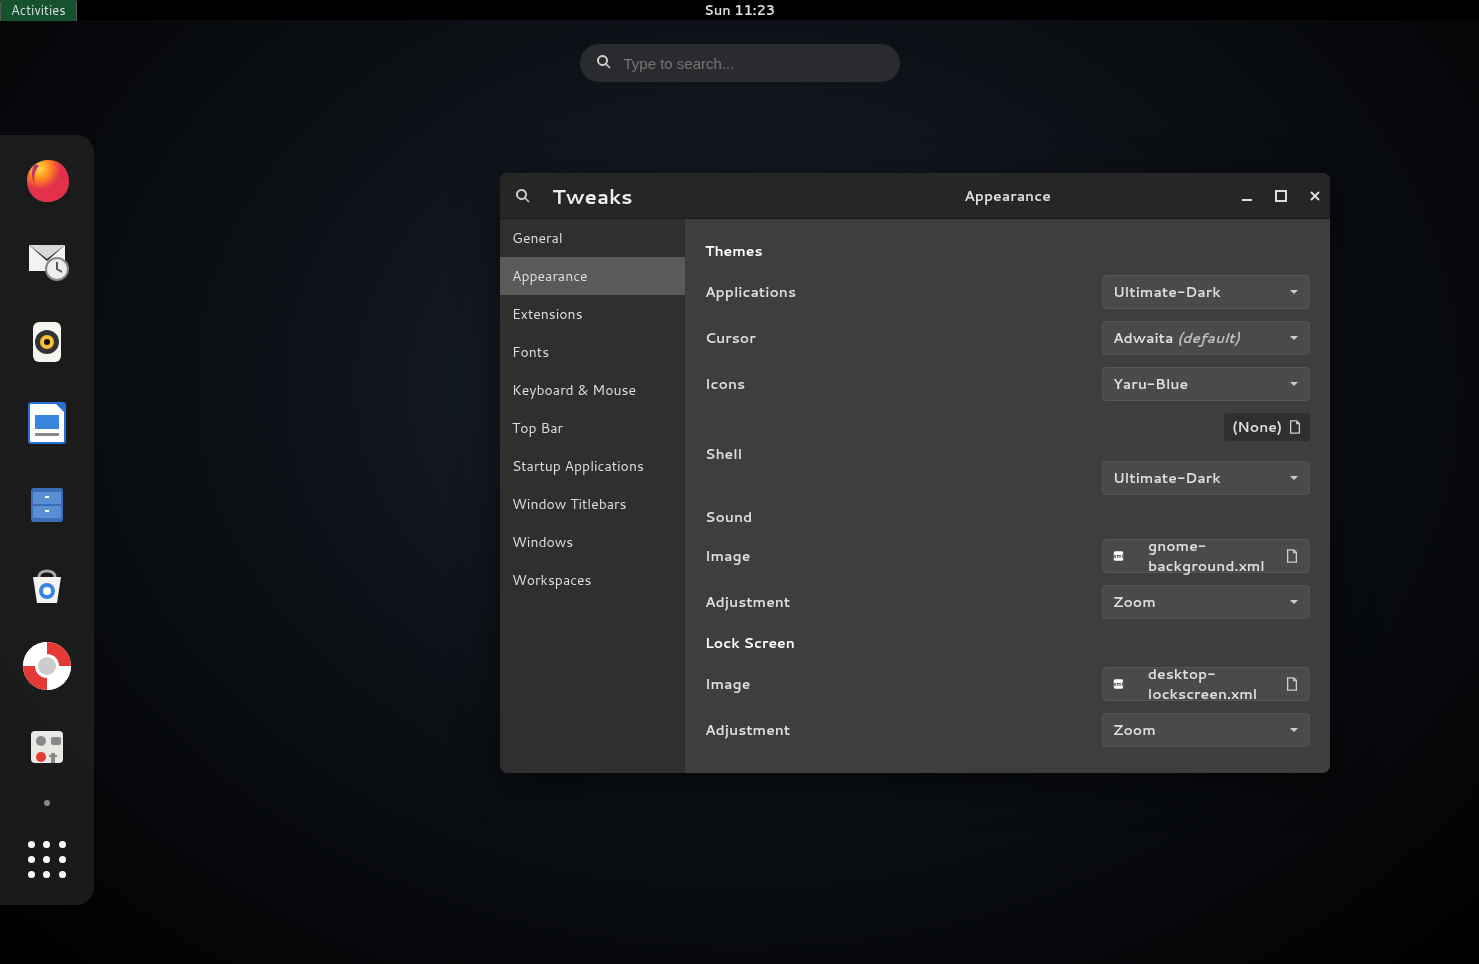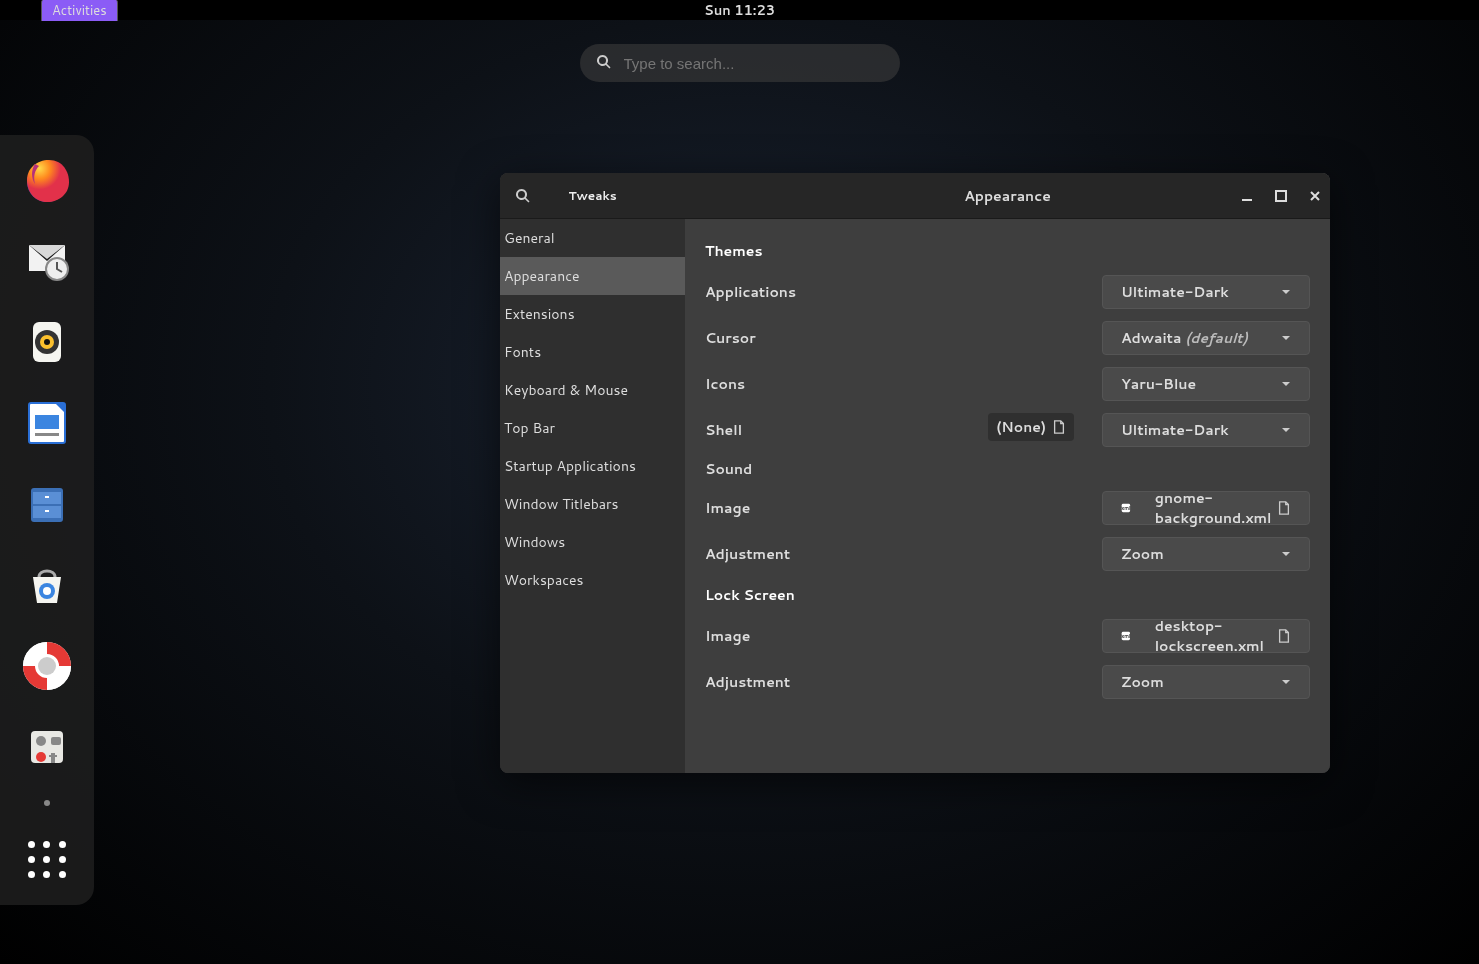--- a/index.html
+++ b/index.html
@@ -15,25 +15,24 @@
 
 .topbar {
   position: absolute; top: 0; left: 0; right: 0;
   height: 20px;
   background: #000;
   display: flex; align-items: center;
   font-size: 13px;
 }
 .topbar .activities {
   padding: 2px 10px;
-  background: #8b5cf6;
+  background: #14532d;
   border: 1px solid #555;
   border-top: none; border-bottom: none;
   border-radius: 4px 4px 0 0;
-  margin-left: 41px;
 }
 .topbar .clock {
   position: absolute; left: 50%; transform: translateX(-50%);
   font-weight: bold;
 }
 
 
 .search-wrap {
   position: absolute;
   top: 44px; left: 50%; transform: translateX(-50%);
@@ -94,23 +93,23 @@
   height: 46px; display: flex; align-items: center; justify-content: center;
   background: #262626;
   position: relative;
   border-bottom: 1px solid #1a1a1a;
 }
 .sidebar-header .search-btn {
   position: absolute; left: 12px; top: 50%; transform: translateY(-50%);
   width: 22px; height: 22px; display: flex; align-items: center; justify-content: center;
 }
 .sidebar-header .search-btn svg { width: 16px; height: 16px; fill: #ccc; }
-.sidebar-header .title { font-weight: bold; color: #eee; font-size: 12px; }
+.sidebar-header .title { font-weight: bold; color: #eee; font-size: 20px; }
 .sidebar-item {
-  padding: 9px 4px;
+  padding: 9px 12px;
   font-size: 14px;
   color: #ddd;
   cursor: pointer;
 }
 .sidebar-item.active { background: #5a5a5a; }
 
 .content {
   flex: 1;
   background: #3e3e3e;
   display: flex; flex-direction: column;
@@ -130,32 +129,32 @@
 .win-controls span { width: 14px; height: 14px; display: flex; align-items: center; justify-content: center; color: #ddd; cursor: pointer; }
 
 .content-body { padding: 14px 20px; overflow-y: auto; }
 .section-title { font-weight: bold; color: #ffffff; font-size: 14px; margin: 8px 0; }
 .row {
   display: flex; align-items: center; justify-content: space-between;
   padding: 6px 0;
   font-weight: bold;
 }
 .row-label { font-size: 14px; color: #ddd; }
-.shell-row-right { display:flex; align-items:flex-start; gap:28px; }
+.shell-row-right { display:flex; align-items:flex-end; gap:20px;flex-direction:column; }
 .none-tag {
   background: #2f2f2f; padding: 4px 8px; border-radius: 4px;
   display: flex; align-items: center; gap: 6px; font-size: 14px;
 }
 .dropdown {
   width: 208px; height: 34px;
   background: #4a4a4a;
   border: 1px solid #555;
   border-radius: 4px;
   display: flex; align-items: center; justify-content: space-between;
-  padding: 0 18px;
+  padding: 0 10px;
   font-size: 14px;
   cursor: pointer;
 }
 .dropdown .caret svg { width: 10px; height: 10px; fill: #ccc; }
 .dropdown .left { display: flex; align-items: center; gap: 24px; }
 .dropdown .right-ico { display:flex; align-items:center; }
 .file-ico { width:14px; height:14px; fill:#ccc; }
 .xml-ico { width:14px; height:14px; }
 .italic { font-style: italic; color: #bbb; }
 </style>

